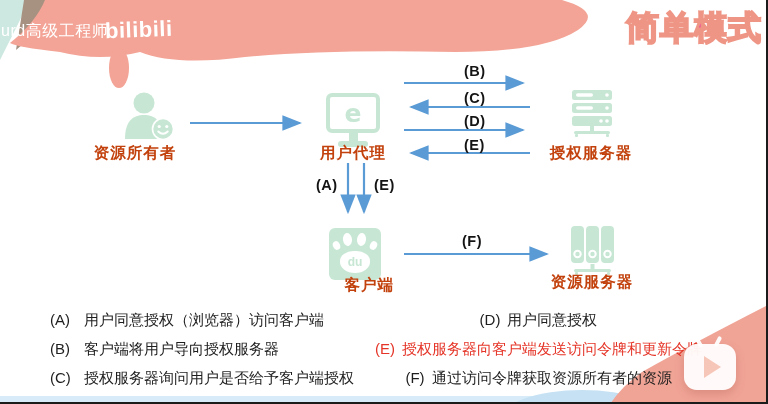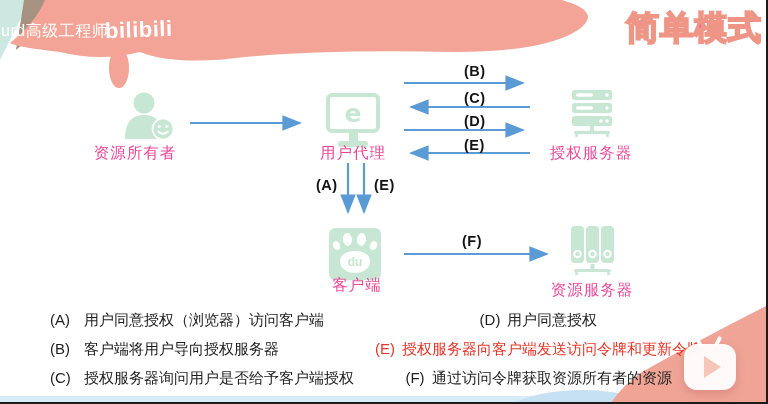--- a/index.html
+++ b/index.html
@@ -18,21 +18,21 @@
     position:absolute;left:105px;top:17px;color:#ffffff;font-size:22px;font-weight:900;
     letter-spacing:.5px;z-index:3;transform:rotate(-2deg);
   }
   .mode-title{
     position:absolute;left:626px;top:6px;z-index:3;
     font-size:33px;font-weight:900;letter-spacing:1px;color:#ec4899;
     -webkit-text-stroke:2px #ef9585;text-shadow:1px 1px 0 #ffffff;
   }
   
   .nlabel{
-    position:absolute;width:90px;text-align:center;color:#ec4899;font-weight:normal;
+    position:absolute;width:90px;text-align:center;color:#c2410c;font-weight:bold;
     font-size:15.5px;letter-spacing:1px;z-index:2;white-space:nowrap;
   }
   
   .flabel{
     position:absolute;color:#141414;font-size:14.5px;font-weight:600;z-index:2;
     letter-spacing:.5px;
   }
   
   .icon-abs{position:absolute;z-index:2;}
   
@@ -153,35 +153,35 @@
 
   <div class="client-ic">
     <div class="toe" style="left:14px;top:5px;width:9px;height:13px;transform:rotate(-8deg);"></div>
     <div class="toe" style="left:28px;top:5px;width:9px;height:13px;transform:rotate(8deg);"></div>
     <div class="toe" style="left:4px;top:13px;width:7px;height:9px;transform:rotate(-25deg);"></div>
     <div class="toe" style="left:41px;top:13px;width:7px;height:9px;transform:rotate(25deg);"></div>
     <div class="pad">
       <span>du</span>
     </div>
   </div>
-  <div class="nlabel" style="left:312px;top:275px;">客户端</div>
+  <div class="nlabel" style="left:304px;top:275px;text-align:right;">客户端</div>
 
   <svg class="icon-abs" style="left:571px;top:226px;" width="44" height="50" viewBox="0 0 44 50">
     <rect x="0" y="0" width="13" height="37" rx="4" fill="#c7e7d4"></rect>
     <rect x="15" y="0" width="13" height="37" rx="4" fill="#c7e7d4"></rect>
     <rect x="30" y="0" width="13" height="37" rx="4" fill="#c7e7d4"></rect>
     <circle cx="6.5" cy="28" r="3.2" fill="none" stroke="#ffffff" stroke-width="2"></circle>
     <circle cx="21.5" cy="28" r="3.2" fill="none" stroke="#ffffff" stroke-width="2"></circle>
     <circle cx="36.5" cy="28" r="3.2" fill="none" stroke="#ffffff" stroke-width="2"></circle>
     <rect x="19.5" y="38" width="4" height="5" fill="#c7e7d4"></rect>
     <rect x="3" y="43" width="37" height="3" rx="1.5" fill="#c7e7d4"></rect>
     <rect x="4" y="46" width="3" height="3" rx="1" fill="#c7e7d4"></rect>
     <rect x="36" y="46" width="3" height="3" rx="1" fill="#c7e7d4"></rect>
   </svg>
-  <div class="nlabel" style="left:547px;top:280px;">资源服务器</div>
+  <div class="nlabel" style="left:547px;top:272px;">资源服务器</div>
 
   <div class="flabel" style="left:464px;top:63px;">(B)</div>
   <div class="flabel" style="left:464px;top:90px;">(C)</div>
   <div class="flabel" style="left:464px;top:113px;">(D)</div>
   <div class="flabel" style="left:464px;top:137px;">(E)</div>
   <div class="flabel" style="left:316px;top:177px;">(A)</div>
   <div class="flabel" style="left:374px;top:177px;">(E)</div>
   <div class="flabel" style="left:462px;top:233px;">(F)</div>
 
   <div class="steps steps-left">

